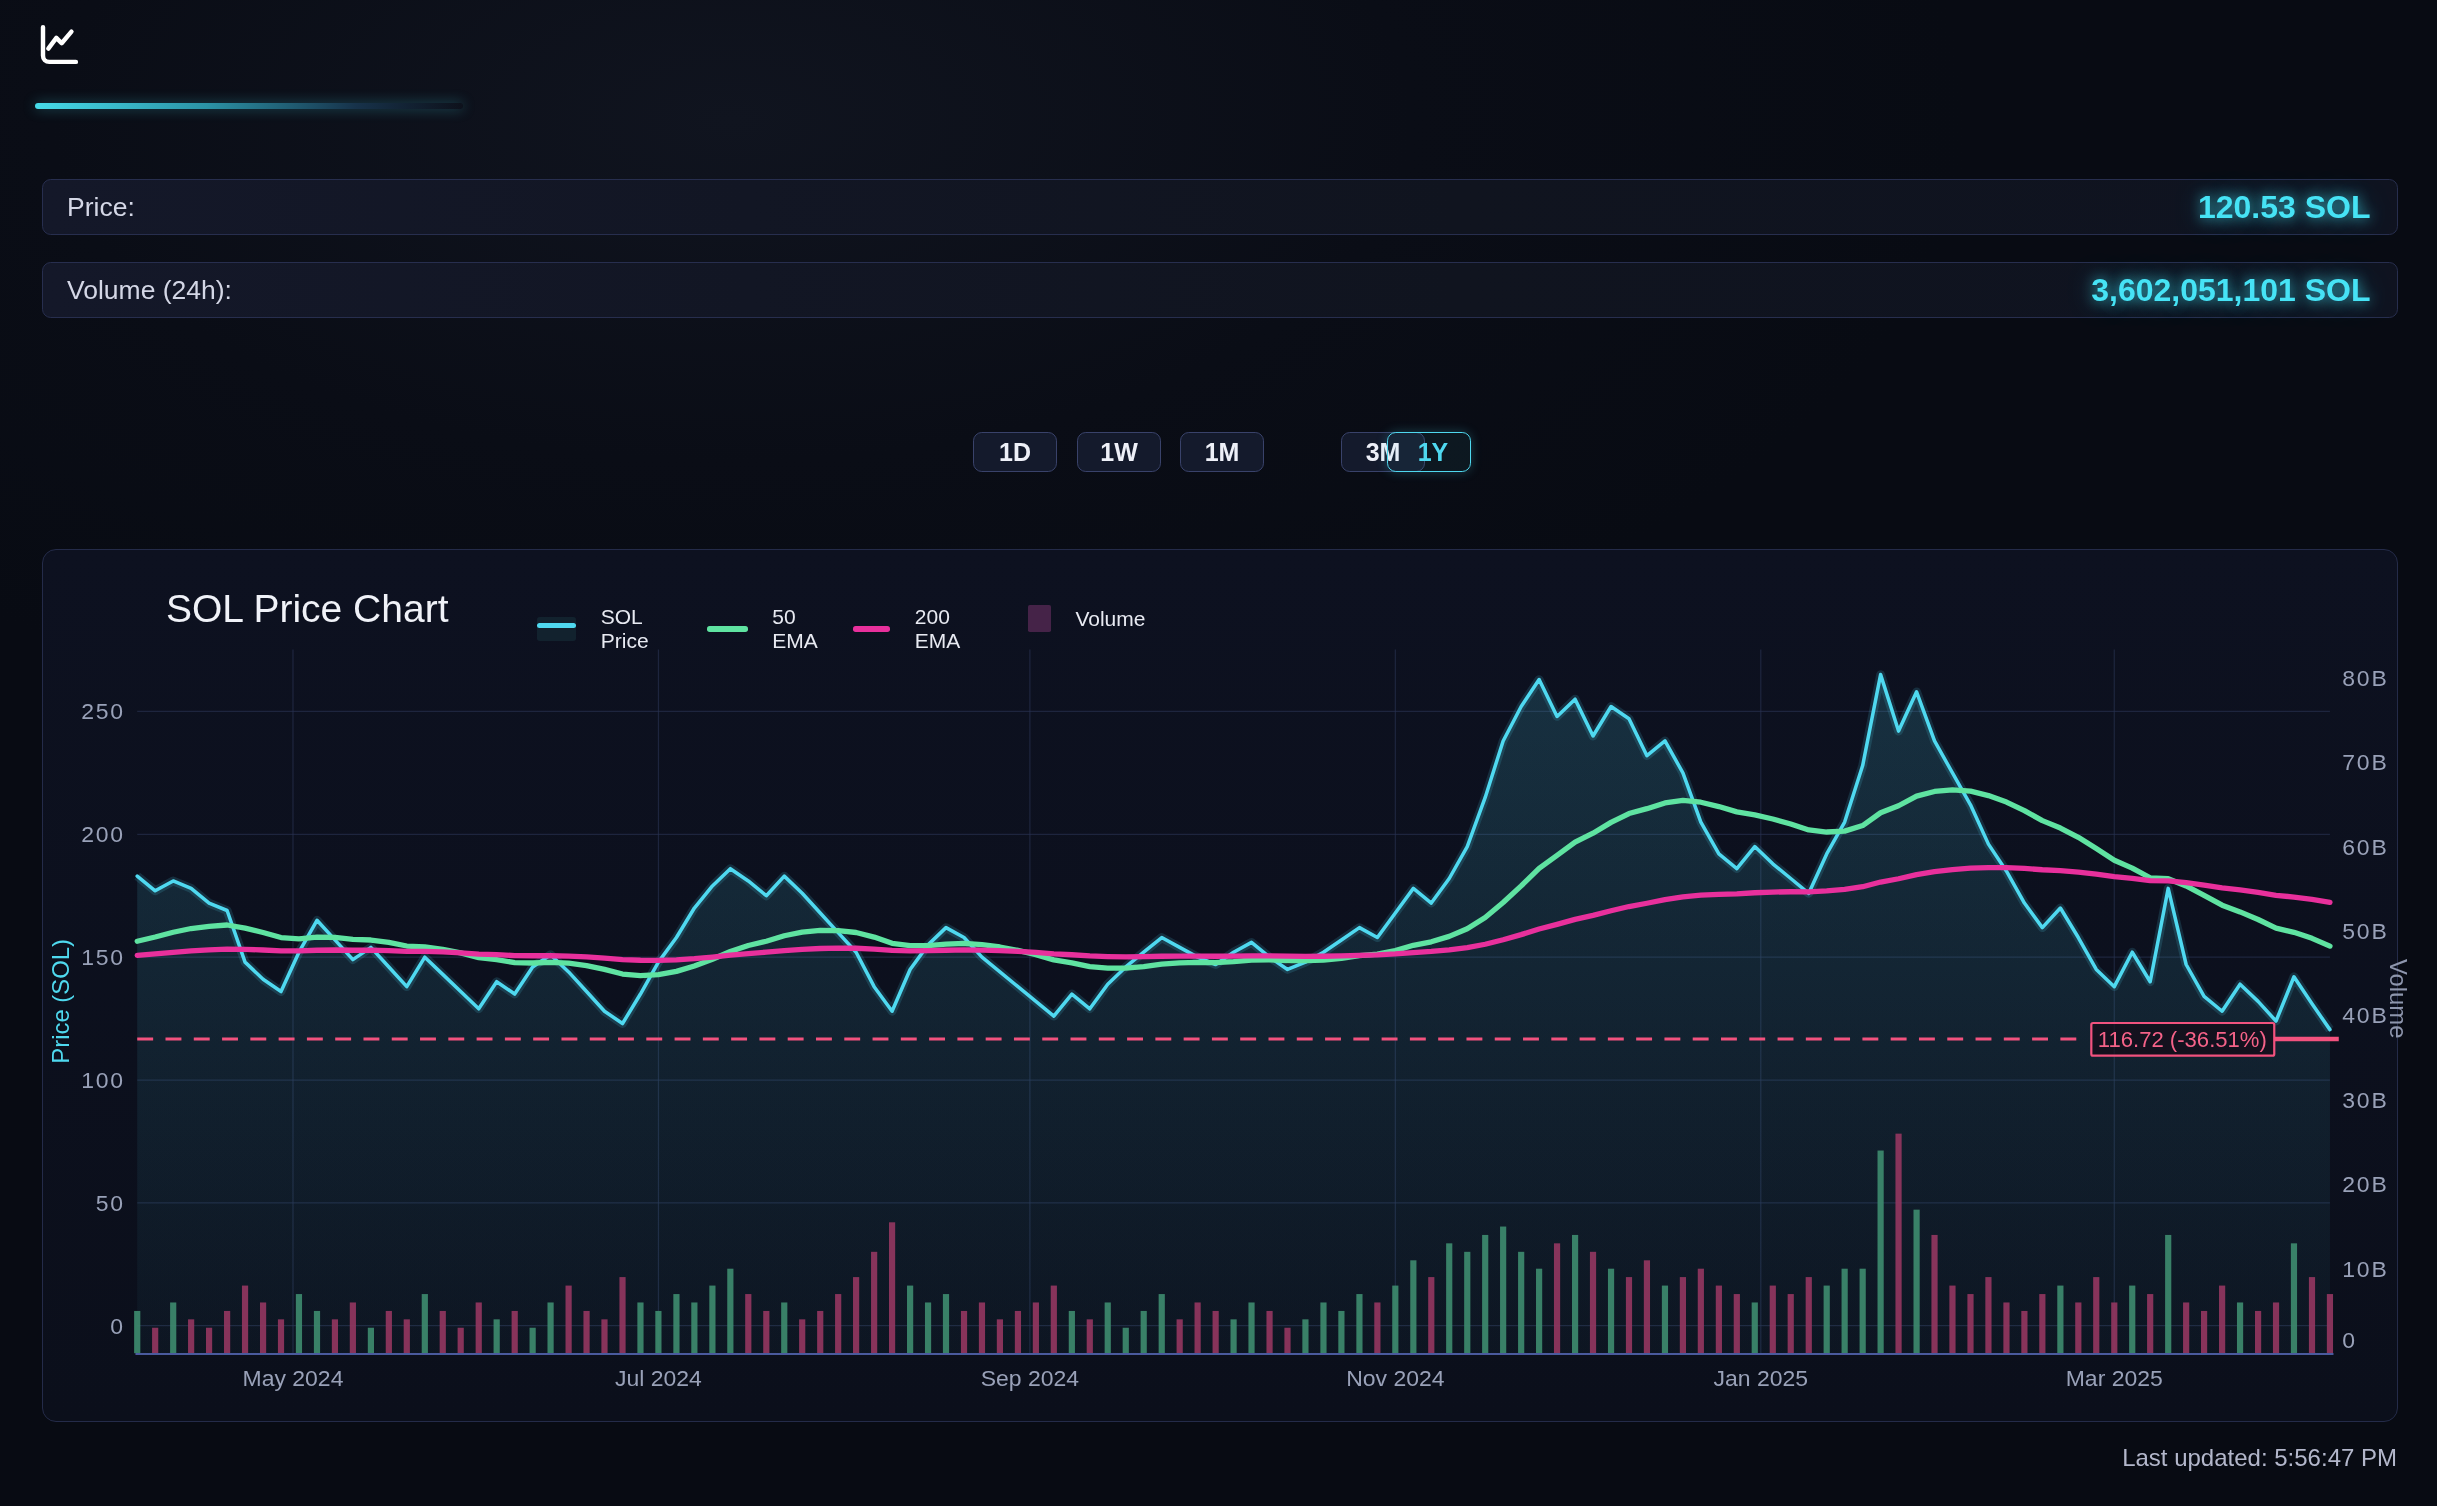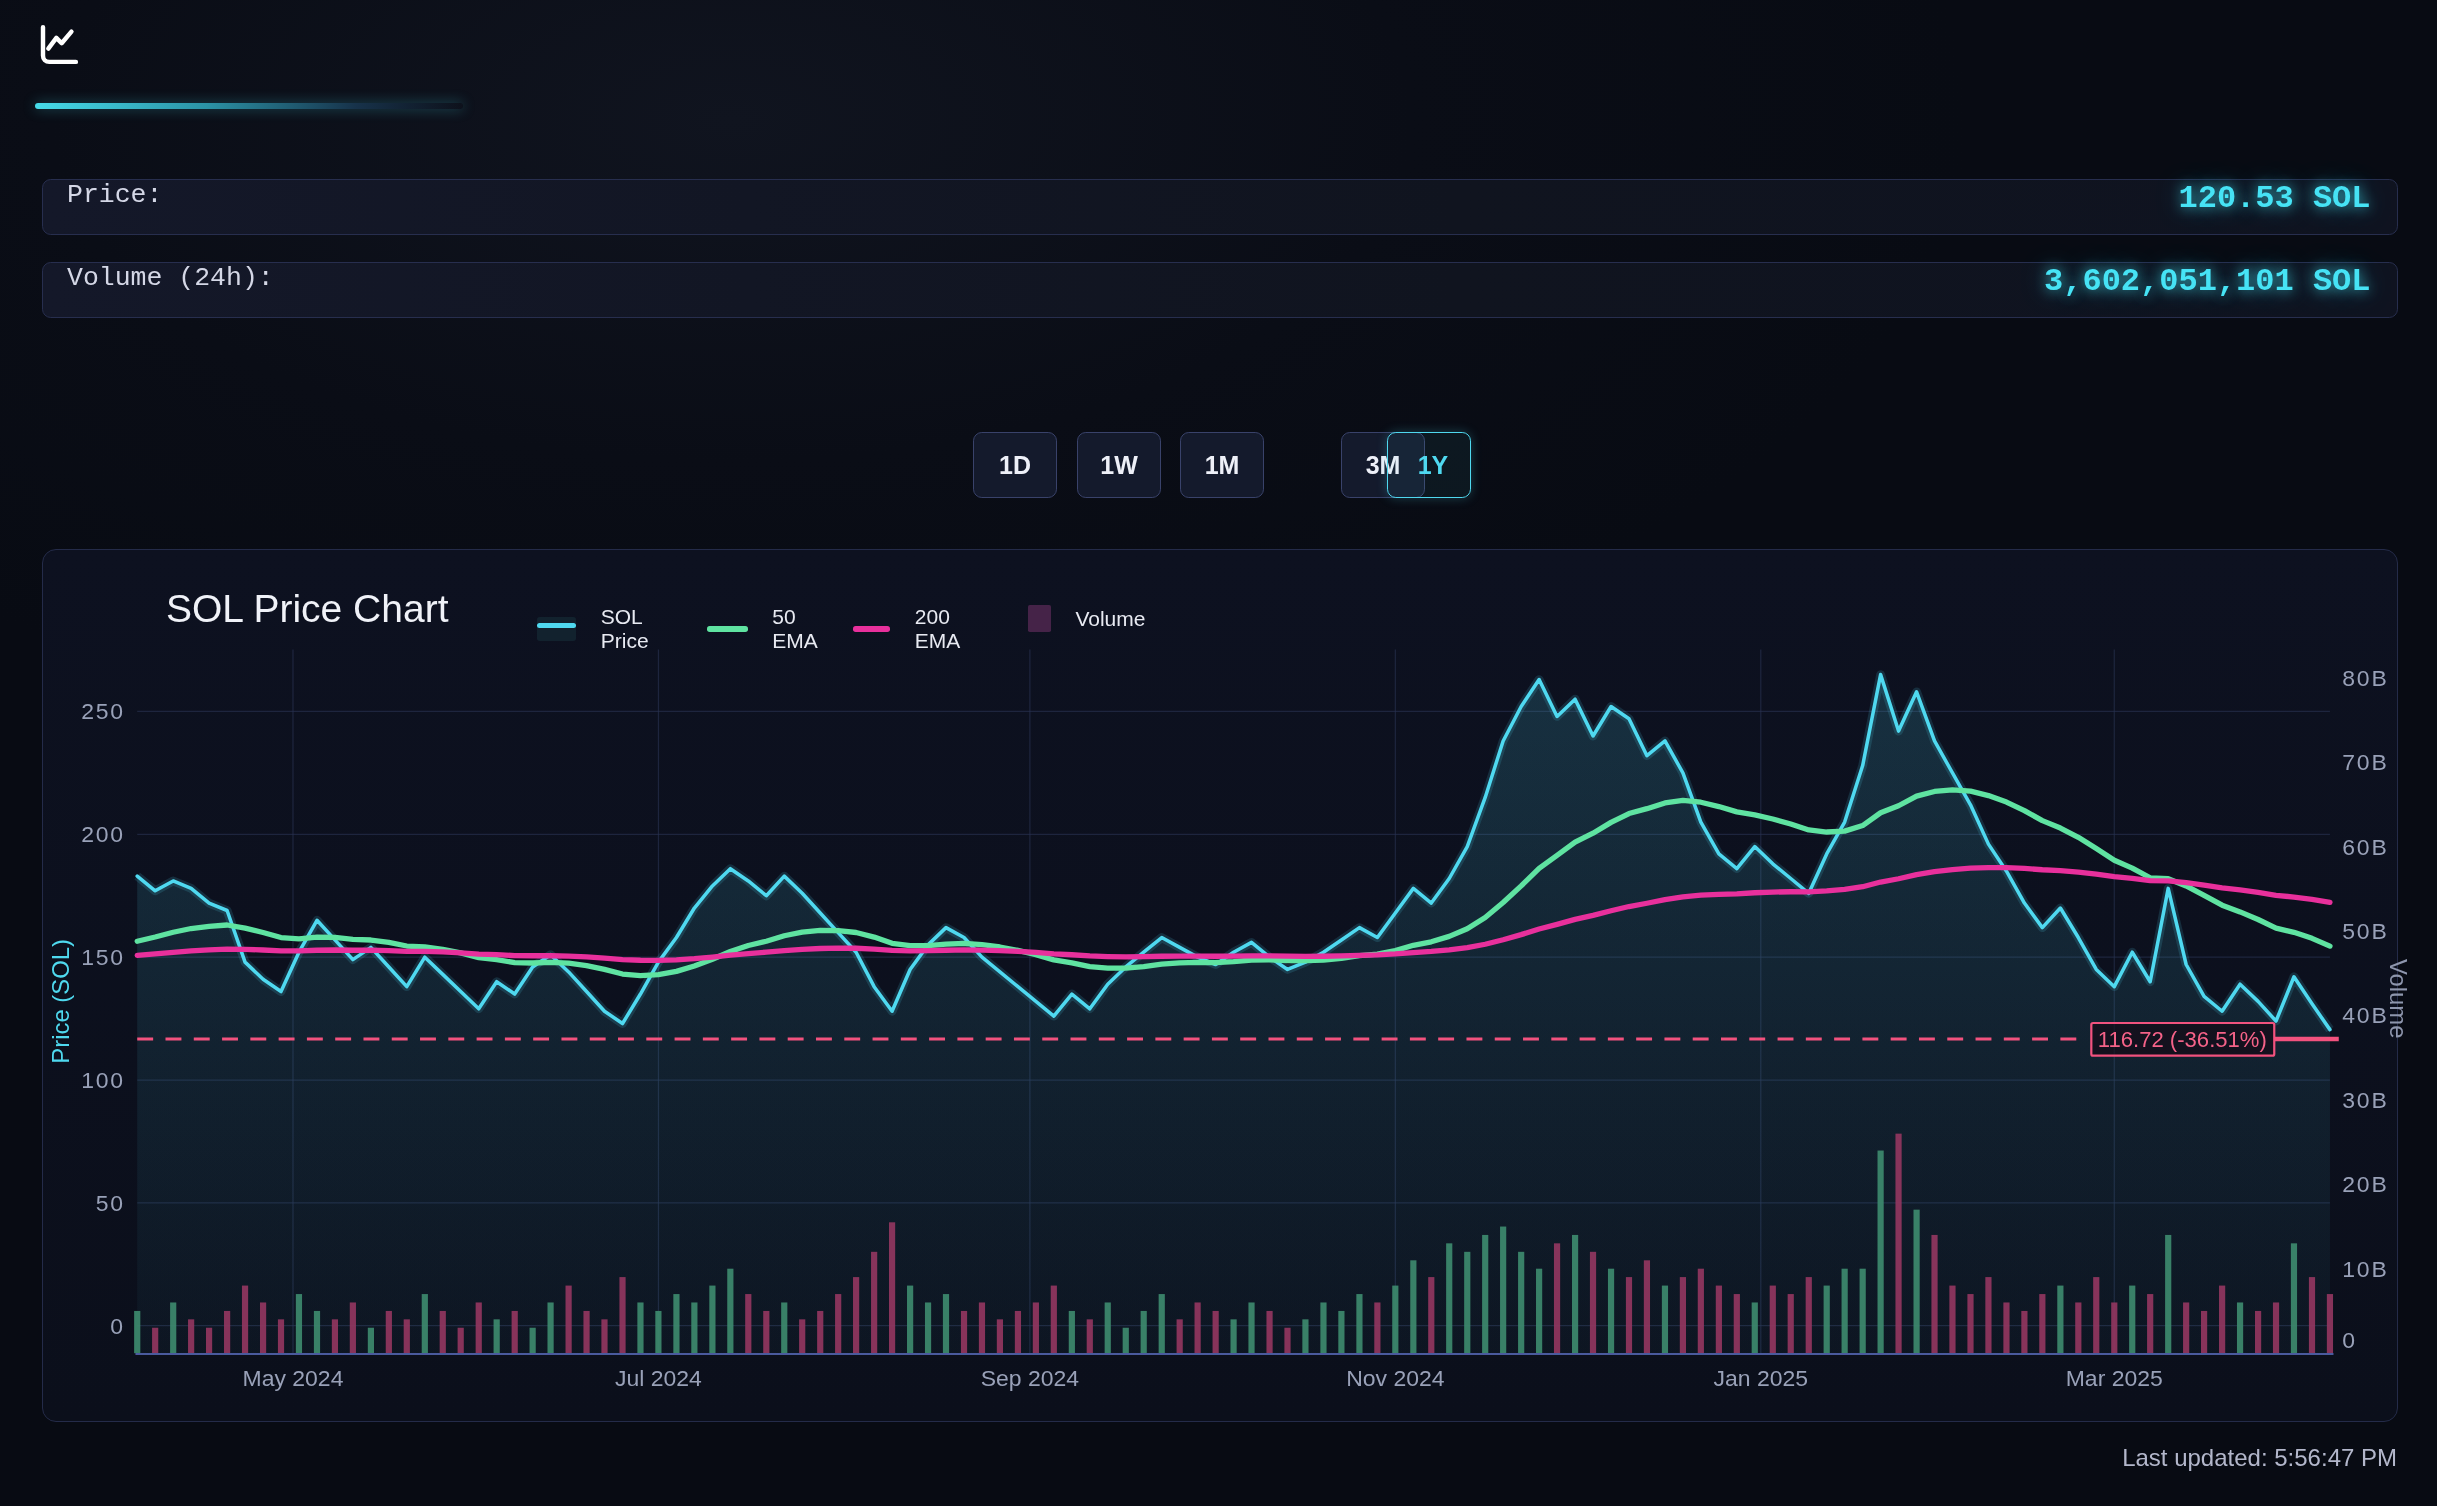--- a/index.html
+++ b/index.html
@@ -21,34 +21,33 @@
     position:absolute; left:35px; top:103px; width:428px; height:6.2px; border-radius:3.5px;
     background:linear-gradient(90deg,#46dcea 0%, #2b93a6 40%, #17324a 75%, rgba(20,26,44,0) 100%);
     box-shadow:0 0 12.4px rgba(70,220,234,.35);
   }
 
   
   .stat-row {
     position:absolute; left:42px; width:2356px; height:56px;
     background:linear-gradient(90deg,#141829 0%, #10141f 60%, #0f1320 100%);
     border:1.3px solid #272e4e; border-radius:8.8px;
-    display:flex; align-items:flex-start; justify-content:space-between;
+    display:flex; align-items:center; justify-content:space-between;
     padding:0 26.5px 0 24px;
-    font-family:Liberation Mono, monospace;
   }
   .stat-label { font-size:26.5px; color:#d4d7e6; }
   .stat-value {
     font-size:32px; font-weight:bold; color:#46e3f5;
     text-shadow:0 0 12.4px rgba(70,227,245,.75), 0 0 28px rgba(70,227,245,.4);
   }
 
   
   .ranges { position:absolute; left:0; top:432px; width:2438px; height:58px; }
   .range-btn {
-    position:absolute; top:0; width:84px; height:66px;
+    position:absolute; top:0; width:84px; height:40px;
     background:#141a2c; border:1.8px solid #39426a; border-radius:8.8px;
     color:#eef0f8; font-size:25px; font-weight:bold;
     font-family:"Liberation Sans","DejaVu Sans",sans-serif;
     display:flex; align-items:center; justify-content:center; cursor:pointer;
   }
   .range-btn.active {
     border-color:#4fd8ef; color:#4fd8ef; background:rgba(79,216,239,.06);
     box-shadow:0 0 10.6px rgba(79,216,239,.25);
     padding-left:8px;
   }

